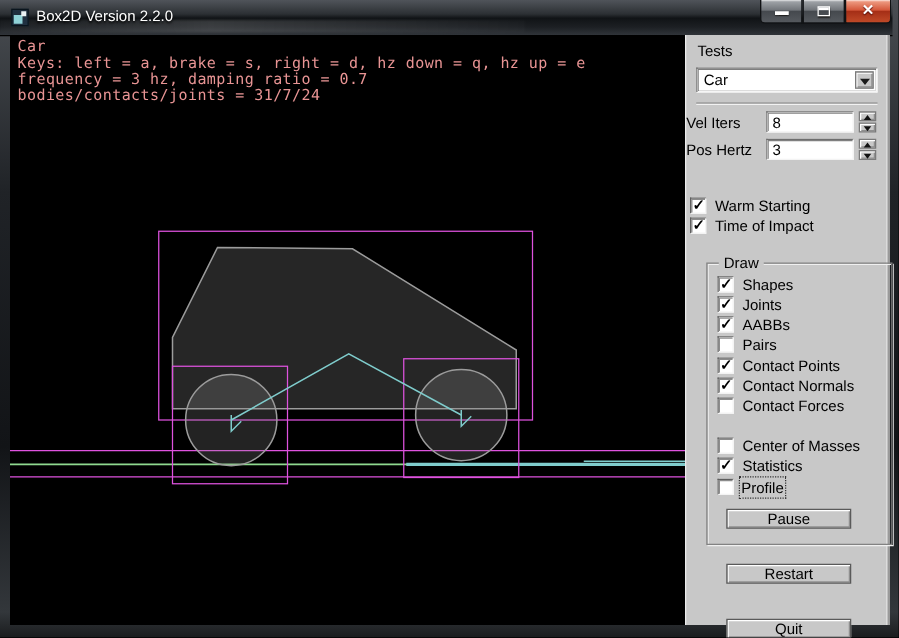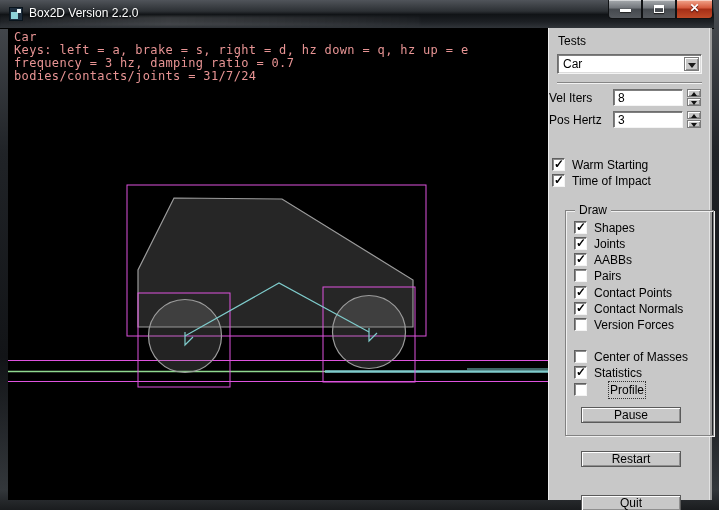--- a/index.html
+++ b/index.html
@@ -230,35 +230,35 @@
         <span class="cb-label" style="left:20px">Contact Points</span>
       </div>
       <div class="check-row" style="left:8px;top:91px;width:135px">
         <span class="cb on">
             <span class="tick">✓</span>
           </span>
         <span class="cb-label" style="left:20px">Contact Normals</span>
       </div>
       <div class="check-row" style="left:8px;top:107px;width:135px">
         <span class="cb"></span>
-        <span class="cb-label" style="left:20px">Version Forces</span>
+        <span class="cb-label" style="left:20px">Contact Forces</span>
       </div>
       <div class="check-row" style="left:8px;top:139px;width:135px">
         <span class="cb"></span>
         <span class="cb-label" style="left:20px">Center of Masses</span>
       </div>
       <div class="check-row" style="left:8px;top:155px;width:135px">
         <span class="cb on">
             <span class="tick">✓</span>
           </span>
         <span class="cb-label" style="left:20px">Statistics</span>
       </div>
       <div class="check-row" style="left:8px;top:172px;width:135px">
         <span class="cb"></span>
-        <span class="cb-label focused" style="left:36px">Profile</span>
+        <span class="cb-label focused" style="left:19px">Profile</span>
       </div>
     </div>
 
     <div class="btn" style="top:379px">Pause</div>
     <div class="btn" style="top:423px">Restart</div>
     <div class="btn" style="top:467px">Quit</div>
   </div>
 
 </div>
 

